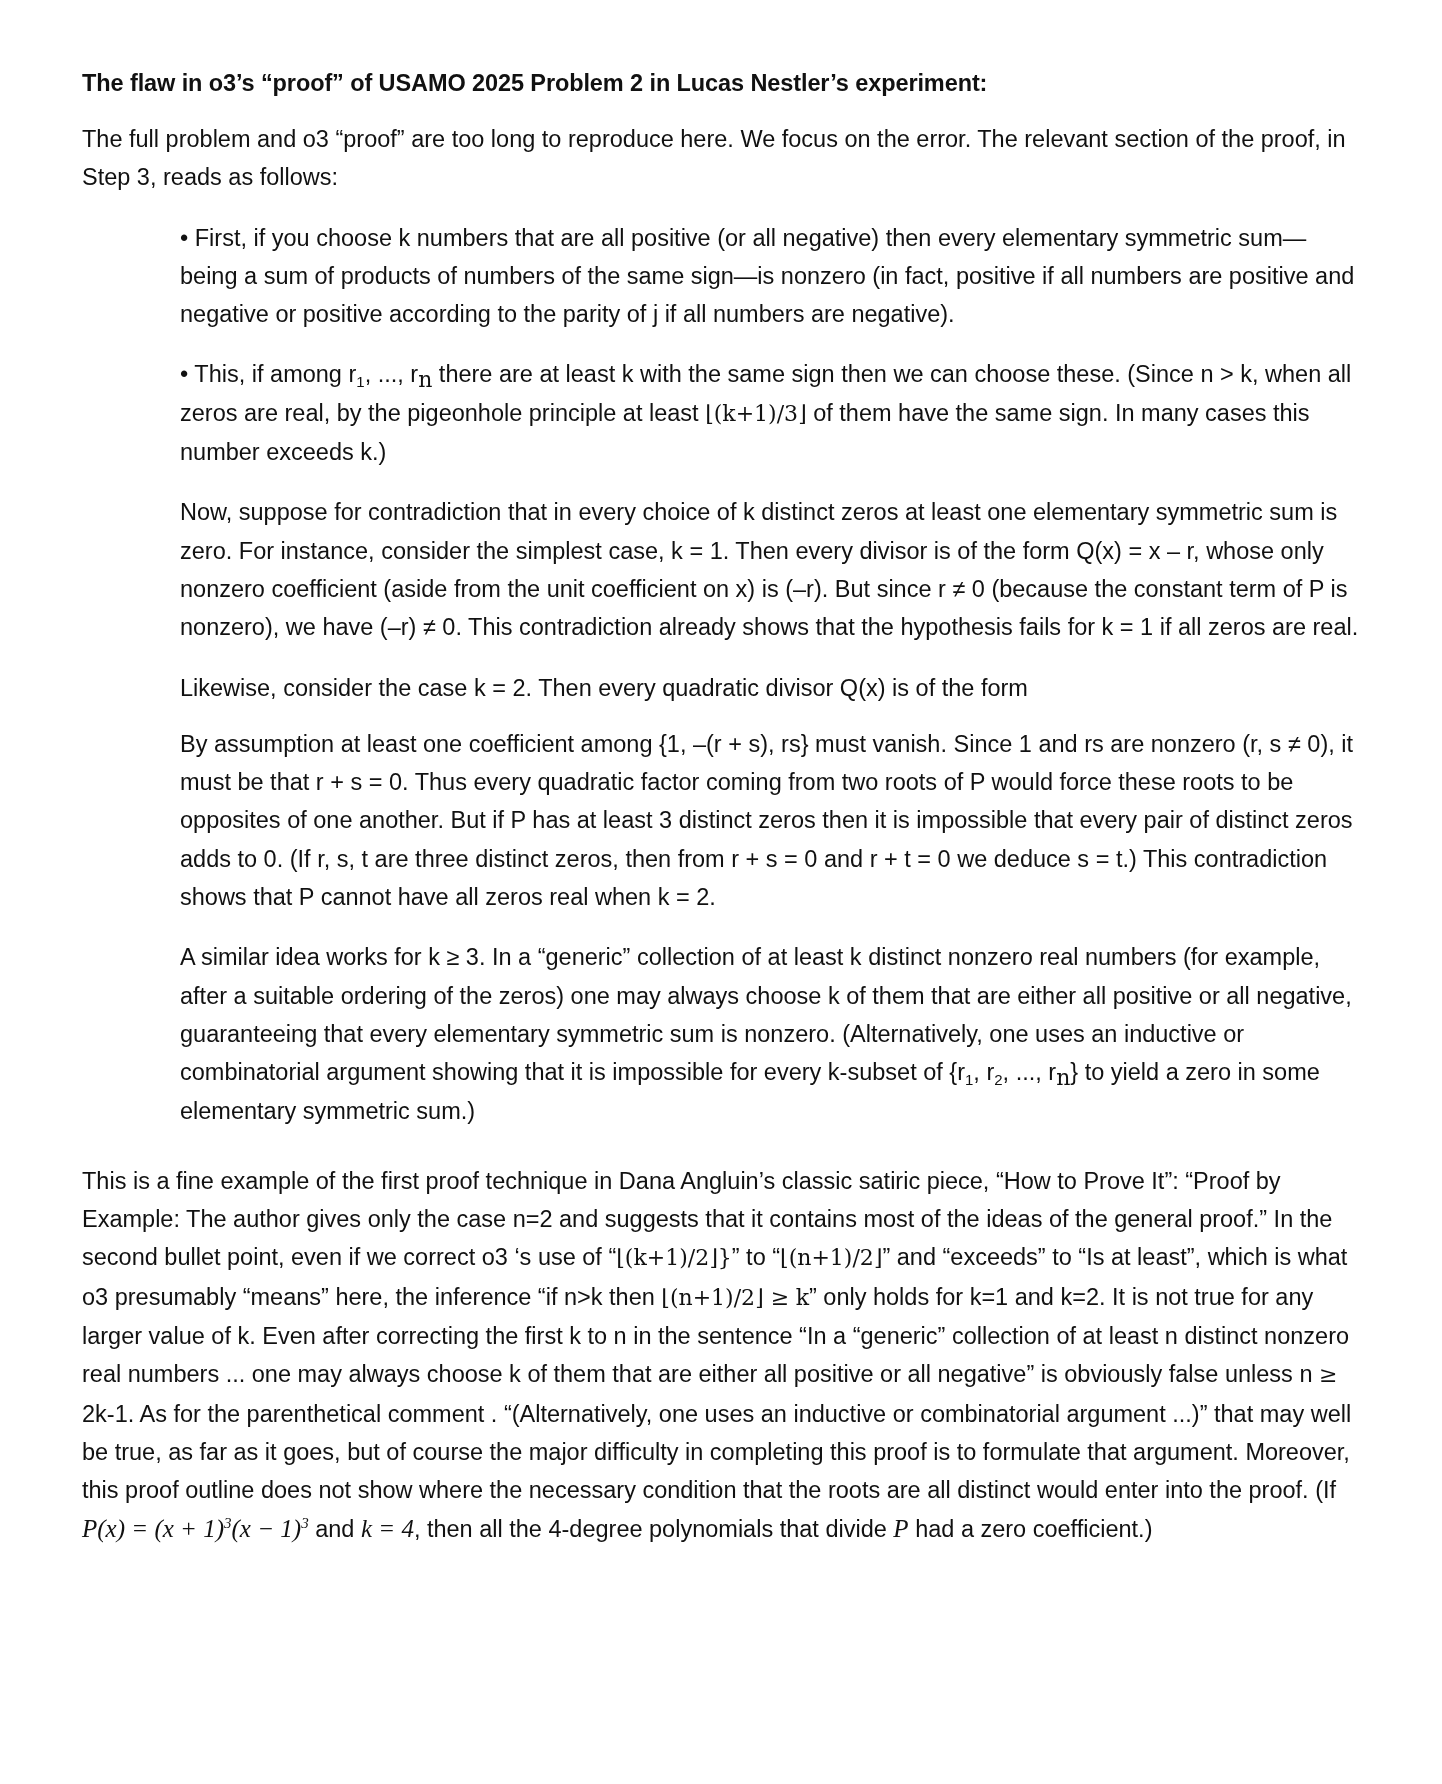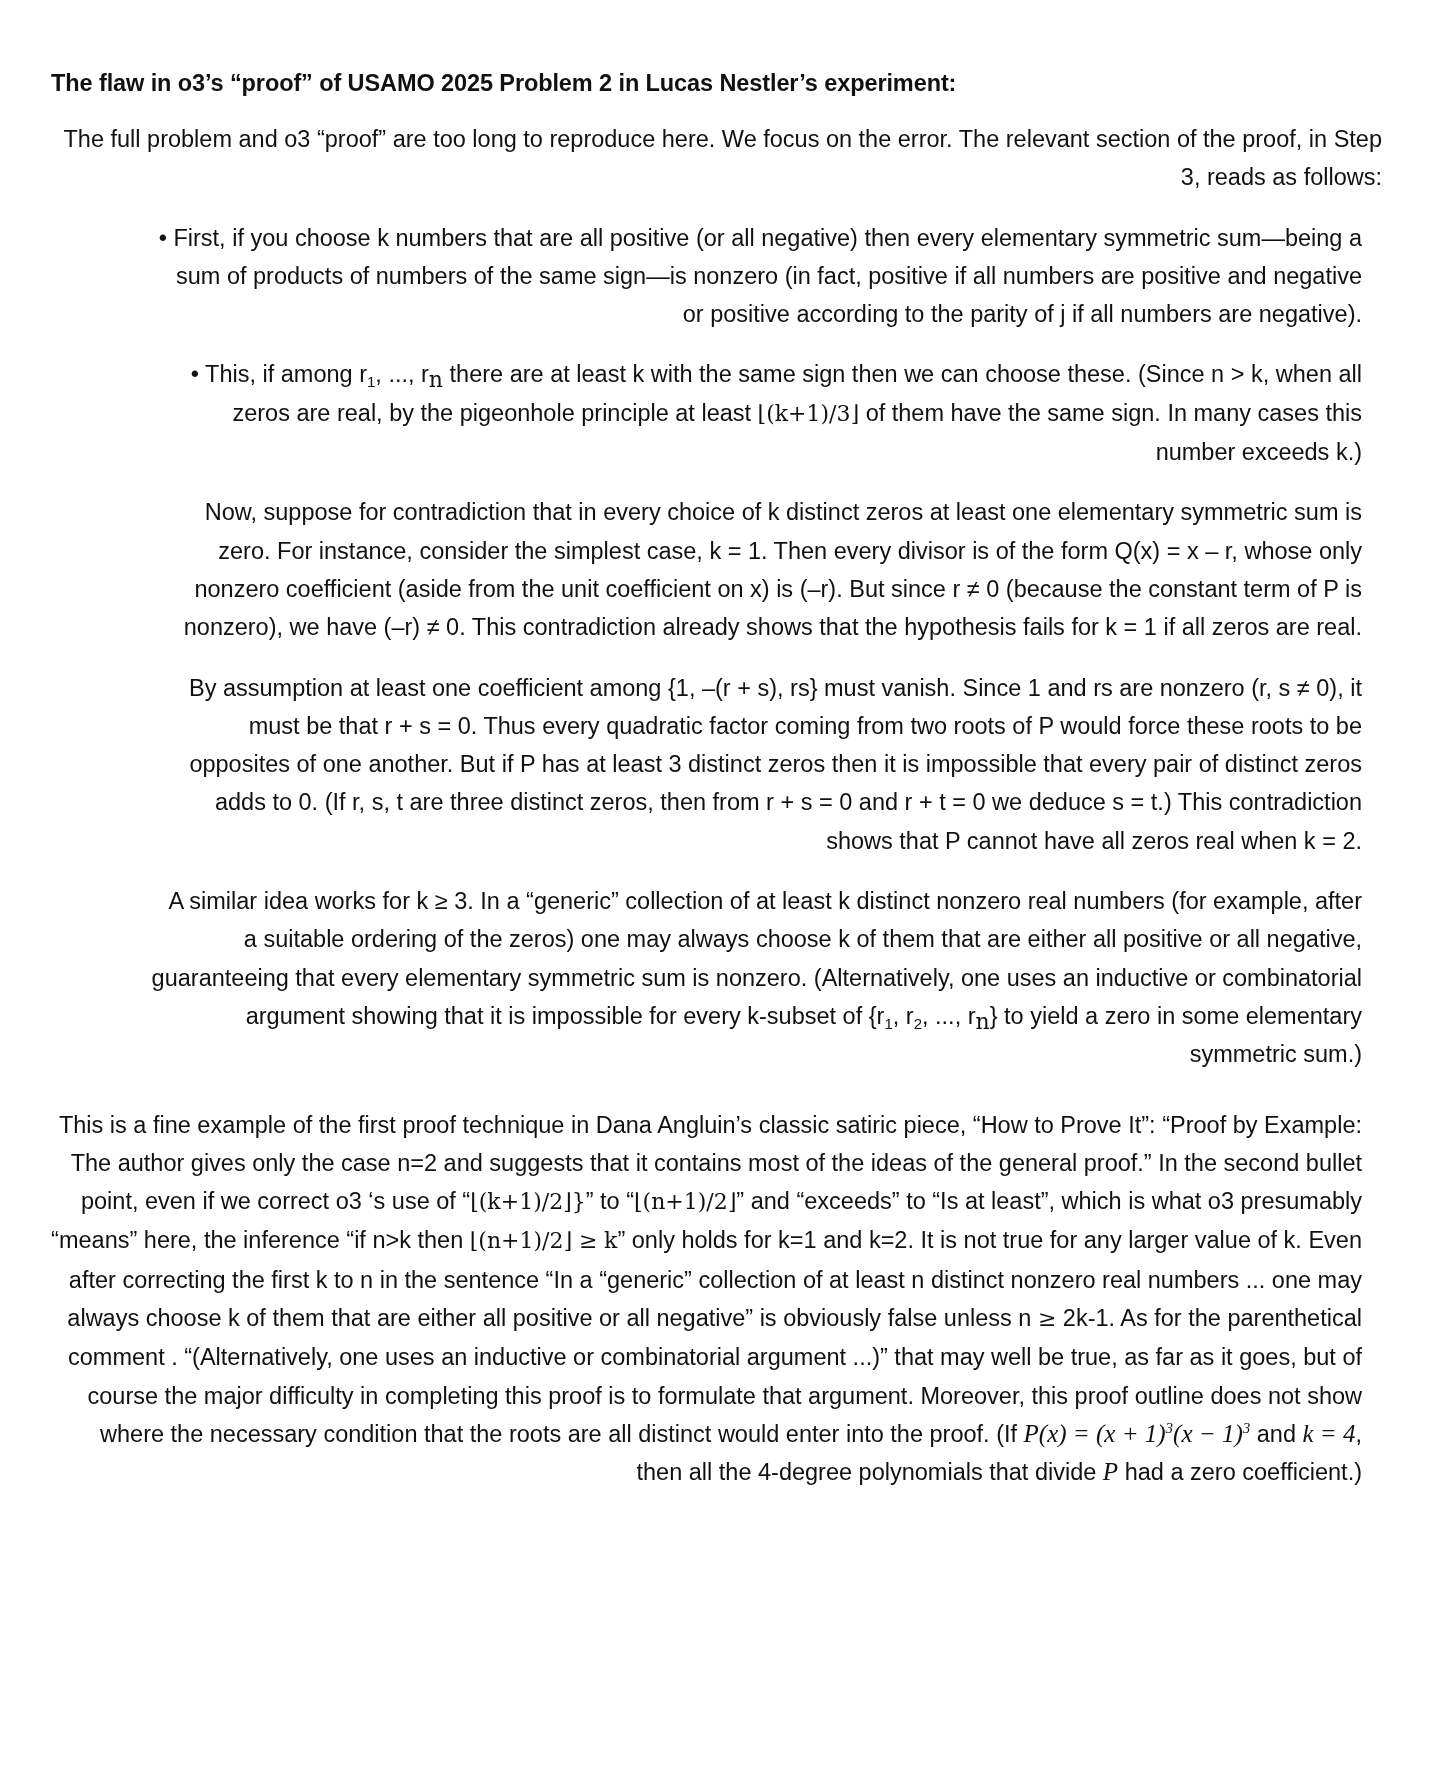--- a/index.html
+++ b/index.html
@@ -1,26 +1,26 @@
 <!DOCTYPE html>
 <html><head>
 <meta charset="utf-8">
 <style>
   html, body { margin: 0; padding: 0; background: #ffffff; }
   body {
     width: 1442px; height: 1784px; overflow: hidden;
     font-family: "Liberation Sans", "DejaVu Sans", sans-serif;
     color: #111111;
   }
-  .page { position: relative; padding: 64px 60px 0 51px; }
+  .page { position: relative; padding: 64px 60px 0 82px; }
   .title {
     font-weight: bold; font-size: 23.5px; line-height: 38px;
     margin: 0 0 18px 0; letter-spacing: -0.1px;
   }
-  p { margin: 0; font-size: 23.5px; line-height: 38.3px; text-align: right; }
+  p { margin: 0; font-size: 23.5px; line-height: 38.3px; }
   .intro { margin-bottom: 22px; }
   .quote { padding-left: 98px; padding-right: 20px; }
   .quote p { margin-bottom: 22px; }
   .quote p.eq { padding-left: 54px; margin-bottom: 22px; }
   .quote p.tight { margin-bottom: 18px; }
   .math { font-family: "DejaVu Serif", "Liberation Serif", serif; font-size: 22px; }
   .mathi { font-family: "Liberation Serif", "DejaVu Serif", serif; font-style: italic; font-size: 25px; }
   sub { font-size: 15px; vertical-align: -5px; line-height: 0; }
   sup { font-size: 15px; vertical-align: 9px; line-height: 0; }
   .closing { padding-right: 20px; margin-top: 32px; }
@@ -34,20 +34,21 @@
 
   <p class="intro">The full problem and o3 “proof” are too long to reproduce here. We focus on the error. The relevant section of the proof, in Step 3, reads as follows:</p>
 
   <div class="quote">
     <p>• First, if you choose k numbers that are all positive (or all negative) then every elementary symmetric sum—being a sum of products of numbers of the same sign—is nonzero (in fact, positive if all numbers are positive and negative or positive according to the parity of j if all numbers are negative).</p>
 
     <p><span>• This, if among r</span><sub>1</sub><span>, ..., r</span><sub class="math">n</sub><span> there are at least k with the same sign then we can choose these. (Since n &gt; k, when all zeros are real, by the pigeonhole principle at least </span><span class="math">⌊(k+1)/3⌋</span><span> of them have the same sign. In many cases this number exceeds k.)</span></p>
 
     <p>Now, suppose for contradiction that in every choice of k distinct zeros at least one elementary symmetric sum is zero. For instance, consider the simplest case, k = 1. Then every divisor is of the form Q(x) = x – r, whose only nonzero coefficient (aside from the unit coefficient on x) is (–r). But since r ≠ 0 (because the constant term of P is nonzero), we have (–r) ≠ 0. This contradiction already shows that the hypothesis fails for k = 1 if all zeros are real.</p>
 
+    <p class="tight">Likewise, consider the case k = 2. Then every quadratic divisor Q(x) is of the form</p>
 
 
     <p>By assumption at least one coefficient among {1, –(r + s), rs} must vanish. Since 1 and rs are nonzero (r, s ≠ 0), it must be that r + s = 0. Thus every quadratic factor coming from two roots of P would force these roots to be opposites of one another. But if P has at least 3 distinct zeros then it is impossible that every pair of distinct zeros adds to 0. (If r, s, t are three distinct zeros, then from r + s = 0 and r + t = 0 we deduce s = t.) This contradiction shows that P cannot have all zeros real when k = 2.</p>
 
     <p><span>A similar idea works for k ≥ 3. In a “generic” collection of at least k distinct nonzero real numbers (for example, after a suitable ordering of the zeros) one may always choose k of them that are either all positive or all negative, guaranteeing that every elementary symmetric sum is nonzero. (Alternatively, one uses an inductive or combinatorial argument showing that it is impossible for every k-subset of </span><span>{r</span><sub>1</sub><span>, r</span><sub>2</sub><span>, ..., r</span><sub class="math">n</sub><span>}</span><span> to yield a zero in some elementary symmetric sum.)</span></p>
   </div>
 
   <p class="closing"><span>This is a fine example of the first proof technique in Dana Angluin’s classic satiric piece, “How to Prove It”: “Proof by Example: The author gives only the case n=2 and suggests that it contains most of the ideas of the general proof.”  In the second bullet point, even if we correct o3 ‘s use of “</span><span class="math">⌊(k+1)/2⌋}</span><span>” to “</span><span class="math">⌊(n+1)/2⌋</span><span>”   and “exceeds” to “Is at least”, which is what o3 presumably “means” here,  the inference “if n&gt;k then </span><span class="math">⌊(n+1)/2⌋ ≥</span><span> </span><span class="math">k</span><span>” only holds for  k=1 and k=2. It is not true for any larger value of k. Even after correcting the first k to n in the sentence “In a “generic” collection of at least n distinct nonzero real numbers ... one may always choose k of them that are either all positive or all negative” is obviously false unless n </span><span class="math">≥</span><span> 2k-1. As for the parenthetical comment . “(Alternatively, one uses an inductive or combinatorial argument  ...)” that may well be true, as far as it goes, but of course the major difficulty in completing this proof is to formulate that argument.  Moreover, this proof outline does not show where the necessary condition that the roots are all distinct would enter into the proof. (If </span><span class="mathi"><span>P(x) = (x + 1)</span><sup>3</sup><span>(x − 1)</span><sup>3</sup></span><span> and </span><span class="mathi">k = 4</span><span>, then all the 4-degree polynomials that divide </span><span class="mathi">P</span><span> had a zero coefficient.)</span></p>
 
 </div>

